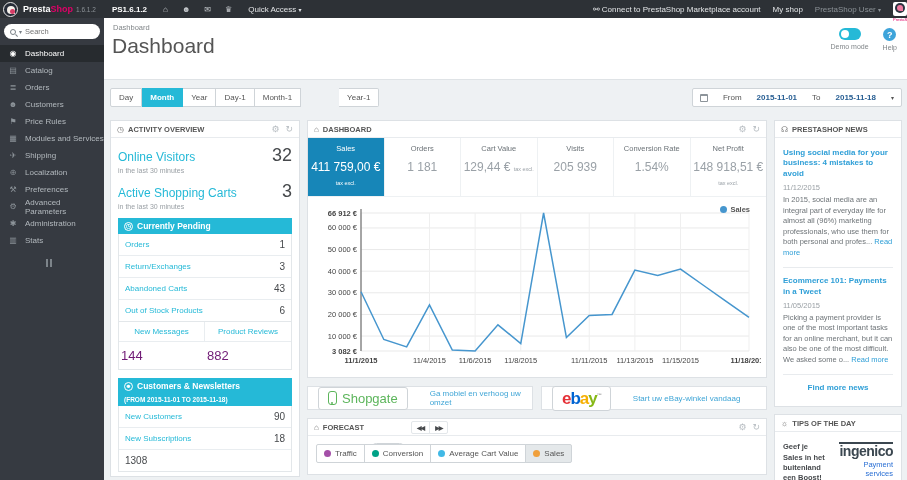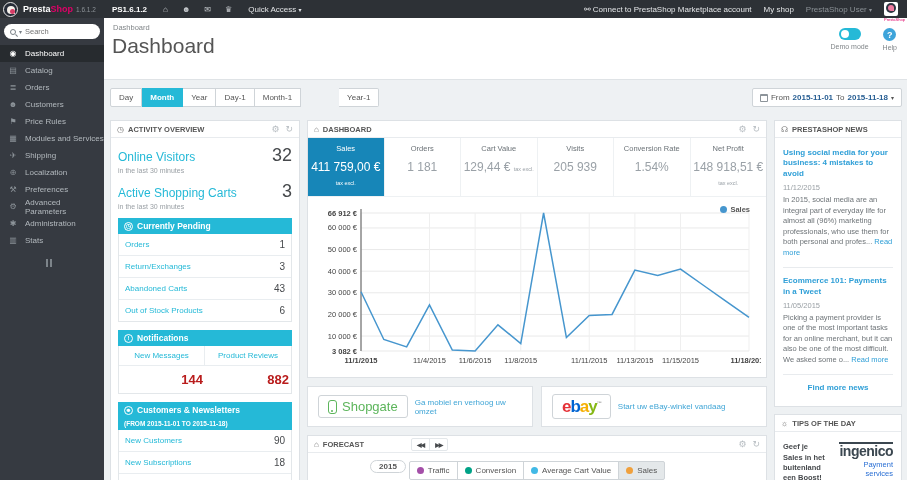--- a/index.html
+++ b/index.html
@@ -15,21 +15,21 @@
                  border-radius:50% 50% 0 50%; background:#f5f0ea; }
   .logo-circle::before { content:""; position:absolute; right:2px; bottom:2px; width:5px; height:5px;
                  border-radius:50%; background:#d53d67; z-index:1; }
   .brand { font-size:9px; font-weight:bold; color:#fff; }
   .brand .shop { color:#df0067; }
   .brand-ver { font-size:6.5px; color:#8b9196; margin-left:3px; }
   .ps-ver { font-size:8px; font-weight:bold; color:#fff; margin-left:16px; }
   .tb-icons { display:flex; gap:14px; margin-left:16px; font-size:8px; color:#c3c7cb; }
   .tb-icons span { cursor:pointer; }
   .quick-access { margin-left:16px; color:#e3e5e7; }
-  .tb-right { margin-left:auto; display:flex; align-items:center; gap:12px; padding-right:9px; }
+  .tb-right { margin-left:auto; display:flex; align-items:center; gap:12px; padding-right:0; }
   .tb-link { color:#e3e5e7; }
   .user-label { color:#8b9196; }
   .avatar { width:14px; height:14px; background:#fff; border-radius:2px; position:relative; flex:none; }
   .avatar::after { content:""; position:absolute; left:2px; top:1px; width:10px; height:10px; border-radius:50%;
                    background:#2c3340; }
   .avatar::before { content:""; position:absolute; left:4px; top:3px; width:6px; height:6px; border-radius:50% 50% 0 50%;
                    background:#ef7ba0; z-index:1; }
   .avatar-cap { position:absolute; top:15px; left:0; width:14px; font-size:4px; color:#df0067; text-align:center; }
   .caret { font-size:6px; }
 
@@ -68,21 +68,21 @@
 
   
   .filter-row { display:flex; align-items:center; }
   .btn-group { display:flex; }
   .btn-group .fbtn { background:#fff; border:1px solid #cfd4d8; border-left-width:0; font-size:8px; color:#555;
                 padding:4px 8px; cursor:pointer; font-family:"Liberation Sans",sans-serif; }
   .btn-group .fbtn:first-child { border-left-width:1px; border-radius:2px 0 0 2px; }
   .btn-group .fbtn:last-child { border-radius:0 2px 2px 0;margin-left:38px; }
   .btn-group .fbtn.active { background:#25b9d7; border-color:#25b9d7; color:#fff; font-weight:bold; }
   .date-box { margin-left:auto; background:#fff; border:1px solid #cfd4d8; border-radius:2px; font-size:8px;
-              color:#555; padding:4px 7px; display:flex; align-items:center; gap:3px; cursor:pointer;text-align:center; }
+              color:#555; padding:4px 7px; display:flex; align-items:center; gap:15px; cursor:pointer;text-align:center; }
   .cal-ic { width:8px; height:8px; border:1px solid #8d949a; border-top:2.5px solid #8d949a; border-radius:1px; }
   .date-box b { color:#275e93; }
 
   
   .cols { display:flex; gap:7px; margin-top:13px; align-items:flex-start; }
   .col-left { width:190px; flex:none; }
   .col-center { width:460px; flex:none; }
   .col-right { width:128px; flex:none; }
 
   .panel { background:#fff; border:1px solid #dde1e5; }
@@ -106,59 +106,59 @@
   .data-rows { border:1px solid #e3e7ea; border-top:none; }
   .data-row { display:flex; justify-content:space-between; align-items:center; padding:5px 6px;
               border-bottom:1px solid #e9edf0; }
   .data-row:last-child { border-bottom:none; }
   .data-row .lbl { font-size:8px; color:#25b9d7; cursor:pointer; }
   .data-row .val { font-size:10px; color:#46494c; }
   .notif-table { display:grid; grid-template-columns:1fr 1fr; border:1px solid #e3e7ea; border-top:none; }
   .notif-table .hc { font-size:8px; color:#25b9d7; text-align:center; padding:5px 2px; border-bottom:1px solid #e9edf0;
                      cursor:pointer; }
   .notif-table .hc:first-child, .notif-table .vc:first-child { border-right:1px solid #e9edf0; }
-  .notif-table .vc { font-size:13px; color:#b91c1c; text-align:right; padding:6px 2px;font-weight:bold; }
+  .notif-table .vc { font-size:13px; color:#701a75; text-align:left; padding:6px 2px; }
 
   
   .kpi-row { display:flex; border-bottom:1px solid #eef1f3; }
   .kpi { flex:1; text-align:center; padding:6px 2px 8px 2px; border-right:1px solid #eef1f3; cursor:pointer; }
   .kpi:last-child { border-right:none; }
   .kpi .k-lbl { font-size:7.5px; color:#6b7277; margin-bottom:7px; }
   .kpi .k-val { font-size:12px; color:#9aa1a7; }
   .kpi .k-suf { font-size:5.5px; }
   .kpi.active { background:#1786b8; }
   .kpi.active .k-lbl, .kpi.active .k-val { color:#fff; }
   .chart-wrap { position:relative; padding:6px 7px 2px 7px; }
   .chart-legend { position:absolute; top:8px; right:16px; display:flex; align-items:center; gap:3px;
                   font-size:7.5px; font-weight:bold; color:#555; }
   .leg-dot { width:7px; height:7px; border-radius:50%; background:#4696ce; }
 
   
   .banners { display:flex; gap:8px; margin-top:8px; }
-  .banner { flex:1; background:#fff; border:1px solid #dde1e5; height:41px; display:flex; align-items:center;
-            padding:0 10px; gap:7px; }
+  .banner { flex:1; background:#fff; border:1px solid #dde1e5; height:24px; display:flex; align-items:center;
+            padding:0 10px; gap:22px; }
   .logo-box { border:1px solid #cfd4d8; border-radius:3px; background:#fff; padding:3px 9px; display:flex;
               align-items:center; gap:5px; }
   .phone-ic { width:9px; height:14px; border:1.5px solid #5cb55b; border-radius:3px; position:relative; }
   .phone-ic::after { content:""; position:absolute; left:2px; bottom:0.5px; width:2px; height:2px; border-radius:50%;
               background:#5cb55b; }
   .shopgate-txt { font-size:13px; color:#5cb55b; }
   .banner .blink { font-size:8px; color:#3fa5d6; cursor:pointer; }
   .ebay-txt { font-size:17px; font-weight:bold; letter-spacing:-1px; line-height:1; }
   .ebay-tm { font-size:5px; color:#999; vertical-align:super; }
 
   
   .forecast { margin-top:8px; }
   .year-pill { border:1px solid #cfd4d8; border-radius:8px; padding:1px 8px; font-size:8px; font-weight:bold;
                color:#555; margin-left:6px; background:#fff; cursor:pointer;margin-top:44px; }
   .nav-btns { display:flex; margin-left:5px; border:1px solid #e3e7ea; border-radius:2px; }
   .nav-btns span { font-size:6px; color:#46494c; padding:2px 5px; cursor:pointer; letter-spacing:-1px; }
   .nav-btns span:first-child { border-right:1px solid #e3e7ea; }
   .forecast-body { padding:8px; height:38px; }
-  .fc-legend { display:flex;justify-content:center; }
+  .fc-legend { display:flex; }
   .fc-btn { display:inline-flex; align-items:center; gap:4px; border:1px solid #cfd4d8; background:#fff;
             font-size:8px; color:#555; padding:4px 7px; margin-left:-1px; cursor:pointer; }
   .fc-btn:first-child { margin-left:0; border-radius:2px 0 0 2px; }
   .fc-btn:last-child { border-radius:0 2px 2px 0; }
   .fc-btn.active { background:#e4e8ea; }
   .fc-dot { width:7px; height:7px; border-radius:50%; }
 
   
   .news-body { padding:2px 8px; }
   .article { padding:8px 0 9px 0; border-bottom:1px solid #e8ebee; }
@@ -343,24 +343,20 @@
                 <div class="data-row">
                     <span class="lbl">Abandoned Carts</span>
                     <span class="val">43</span>
                   </div>
                 <div class="data-row">
                     <span class="lbl">Out of Stock Products</span>
                     <span class="val">6</span>
                   </div>
               </div>
 
-              <div class="section-head">
-                <span class="circ-ic">!</span>
-                <span>Notifications</span>
-              </div>
               <div class="notif-table">
                 <span class="hc">New Messages</span>
                 <span class="hc">Product Reviews</span>
                 <span class="vc">144</span>
                 <span class="vc">882</span>
               </div>
 
               <div class="section-head">
                 <span class="circ-ic">☻</span>
                 <span>Customers &amp; Newsletters</span>

